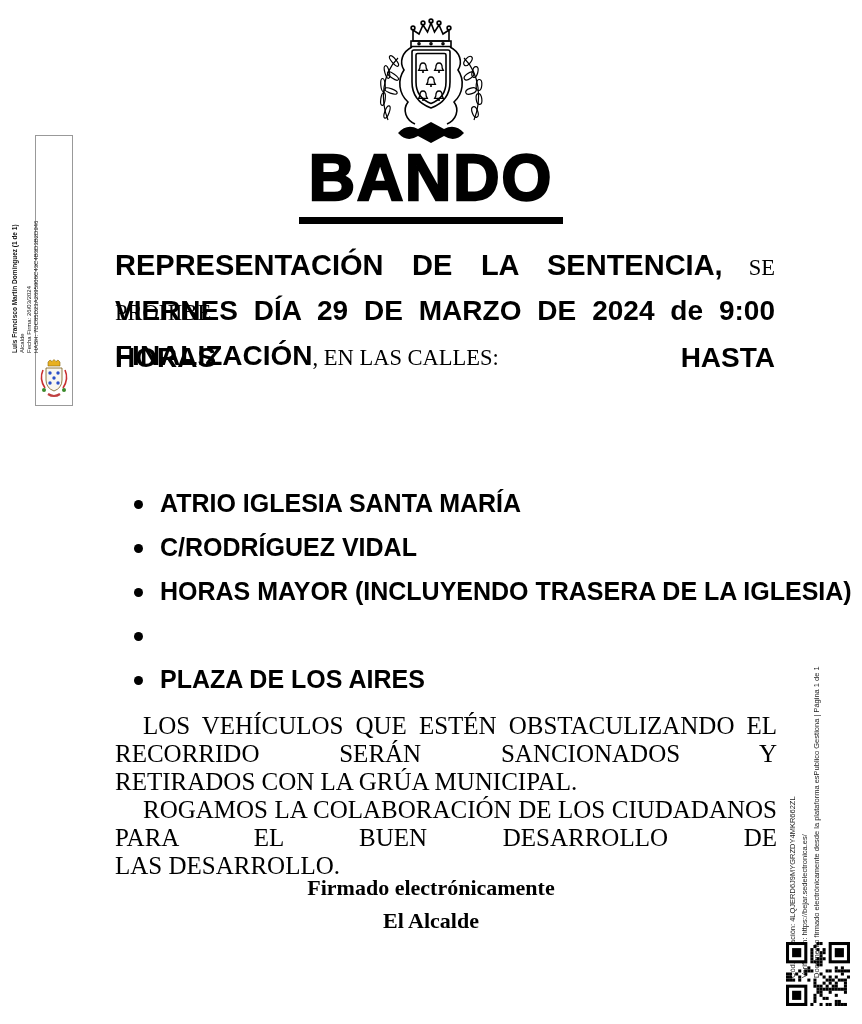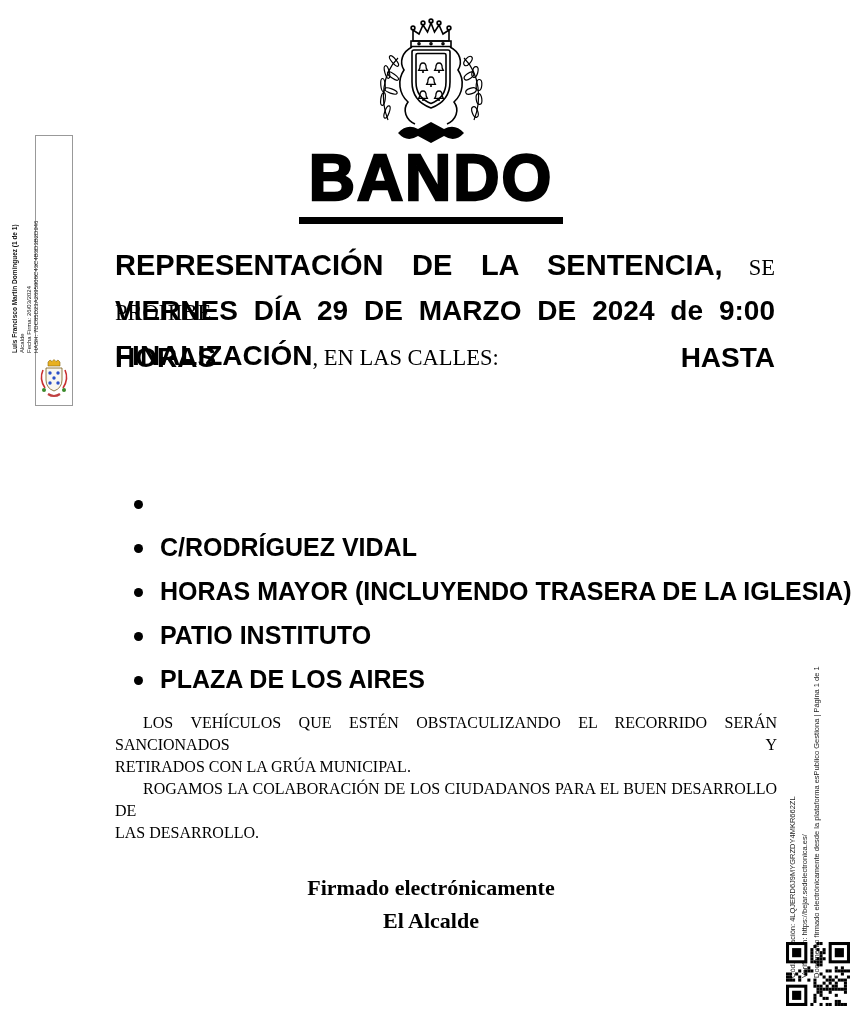--- a/index.html
+++ b/index.html
@@ -62,22 +62,22 @@
   }
   .street-item .dot {
     display: inline-block; width: 9px; height: 9px;
     background: #000; border-radius: 50%;
     margin-right: 17px; vertical-align: 3px;
   }
 
   
   .notices { position: absolute; left: 115px; top: 712px; width: 662px; }
   .nline {
-    font-size: 16px;
-    line-height: 22px;
+    font-size: 25px;
+    line-height: 28px;
     text-align: left;
     white-space: nowrap;
   }
   .nline.spread { text-align: justify; text-align-last: justify; white-space: normal; }
   .nline.indent { text-indent: 28px; }
 
   
   .sig { position: absolute; left: 0; top: 871px; width: 862px; text-align: center; }
   .sig-line { font-weight: bold; font-size: 22px; line-height: 33px; }
 
@@ -197,24 +197,24 @@
   <span class="doc-title">BANDO</span>
 </div>
 
 <div class="intro">
   <div class="iline spread"><span class="bsans big">REPRESENTACIÓN DE LA SENTENCIA,</span><span> SE PROHIBE</span></div>
   <div class="iline spread"><span class="bsans">VIERNES DÍA 29 DE MARZO DE 2024 de 9:00 HORAS HASTA</span></div>
   <div class="iline"><span class="bsans">FINALIZACIÓN</span><span>, EN LAS CALLES:</span></div>
 </div>
 
 <ul class="streets">
-  <li class="street-item"><span class="dot"></span></li>
+  <li class="street-item"><span class="dot"></span><span>ATRIO IGLESIA SANTA MARÍA</span></li>
   <li class="street-item"><span class="dot"></span><span>C/RODRÍGUEZ VIDAL</span></li>
   <li class="street-item"><span class="dot"></span><span>HORAS MAYOR (INCLUYENDO TRASERA DE LA IGLESIA)</span></li>
-  <li class="street-item"><span class="dot"></span><span>PATIO INSTITUTO</span></li>
+  <li class="street-item"><span class="dot"></span></li>
   <li class="street-item"><span class="dot"></span><span>PLAZA DE LOS AIRES</span></li>
 </ul>
 
 <div class="notices">
   <div class="nline spread indent">LOS VEHÍCULOS QUE ESTÉN OBSTACULIZANDO EL RECORRIDO SERÁN SANCIONADOS Y</div>
   <div class="nline">RETIRADOS CON LA GRÚA MUNICIPAL.</div>
   <div class="nline spread indent">ROGAMOS LA COLABORACIÓN DE LOS CIUDADANOS PARA EL BUEN DESARROLLO DE</div>
   <div class="nline">LAS DESARROLLO.</div>
 </div>
 

